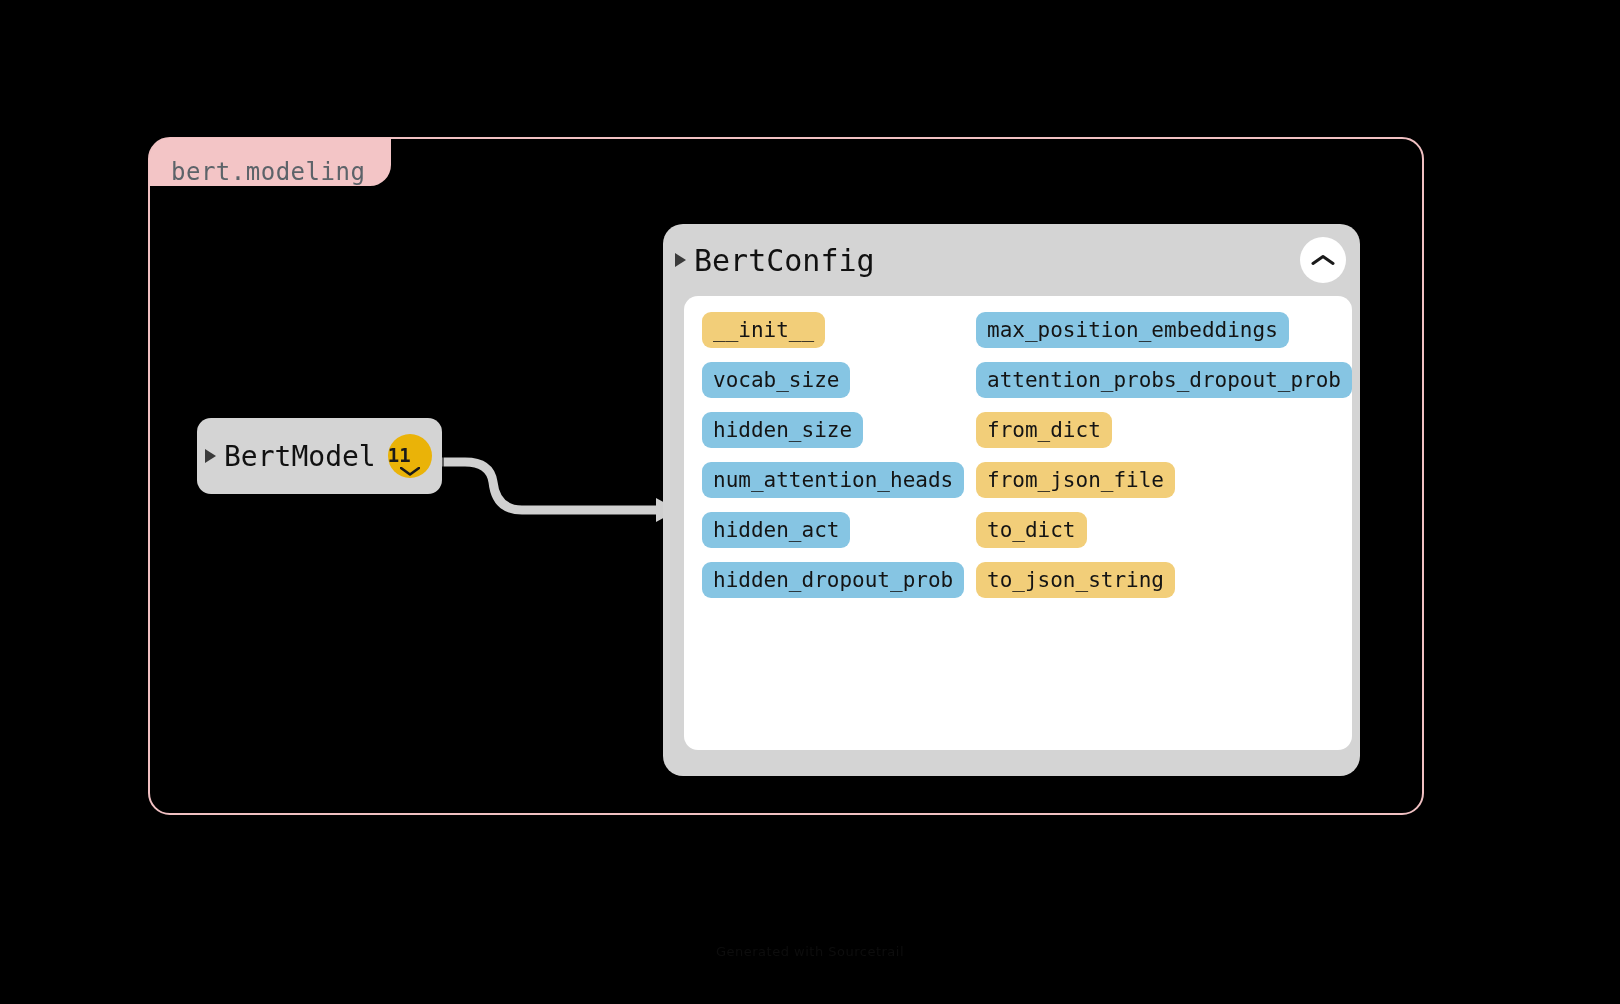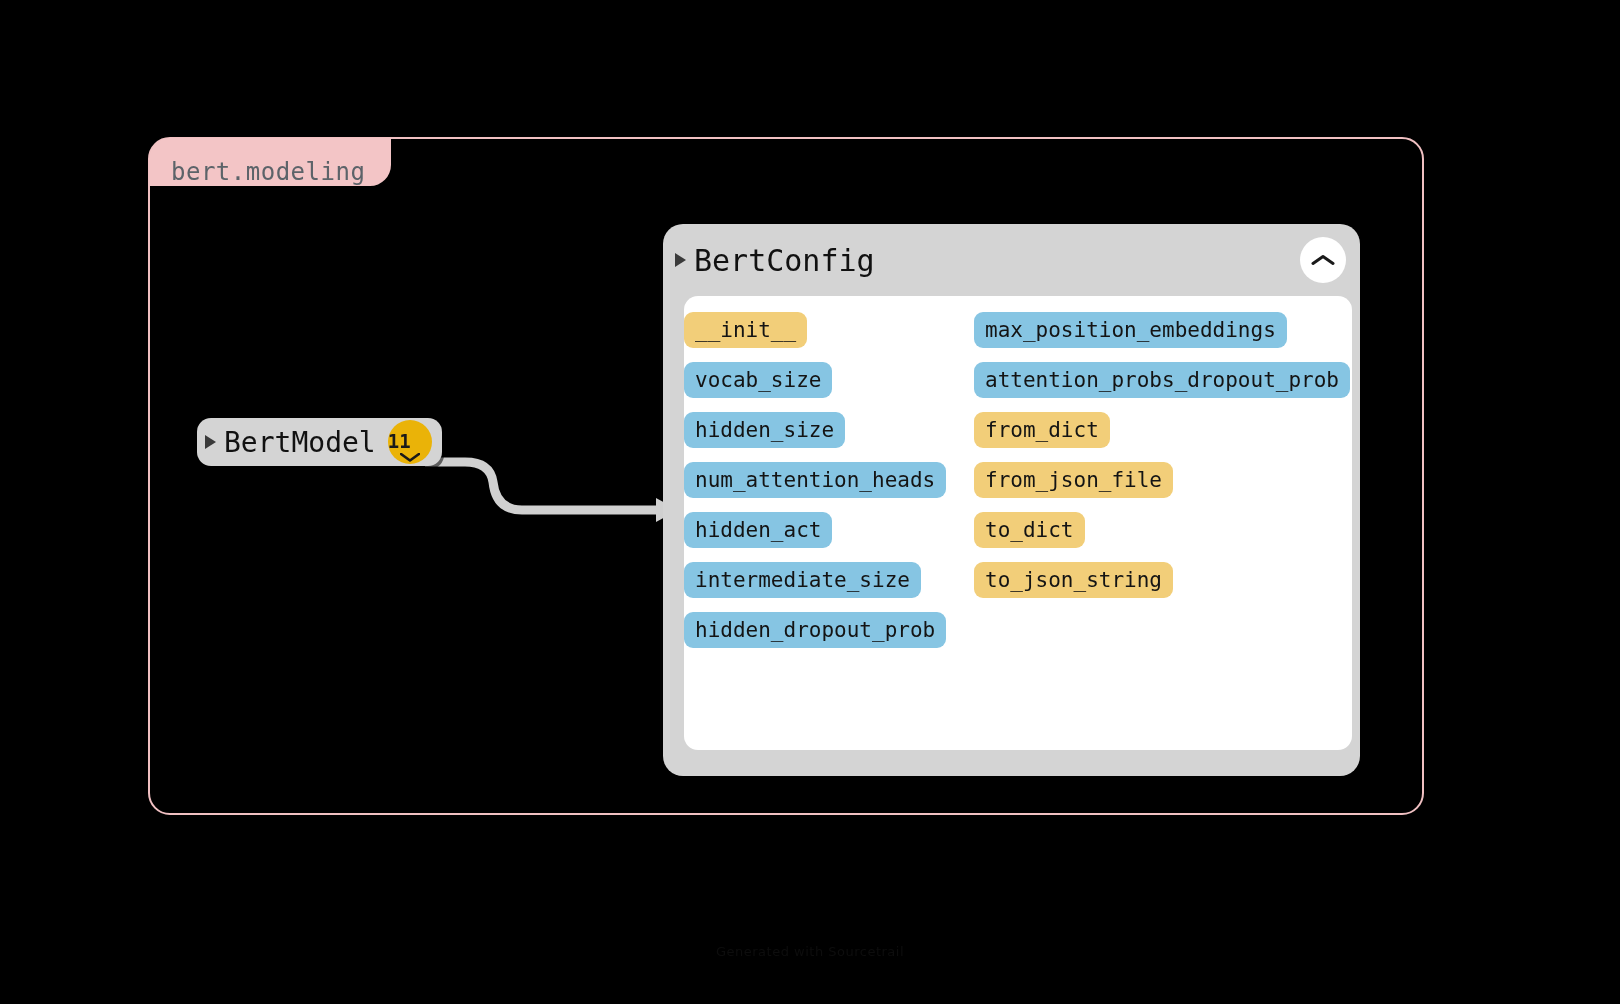--- a/index.html
+++ b/index.html
@@ -46,21 +46,21 @@
     color: #5c6369;
     letter-spacing: 0.5px;
     white-space: nowrap;
   }
 
   
   #bertmodel-node {
     position: absolute;
     left: 197px;
     top: 418px;
-    height: 48px;
+    height: 76px;
     background: #d4d4d4;
     border-radius: 14px;
     display: flex;
     align-items: center;
     padding: 0 10px 0 8px;
     box-shadow: 2px 3px 0 rgba(0,0,0,0.55);
     box-sizing: border-box;
   }
   .node-caret {
     width: 0; height: 0;
@@ -170,21 +170,21 @@
   }
   .member-columns {
     display: flex;
     height: 100%;
   }
   .member-col {
     display: flex;
     flex-direction: column;
     gap: 14px;
   }
-  .member-col.left { width: 290px; }
+  .member-col.left { width: 290px; padding-left: 18px; }
   .member-col.right { flex: 1; padding-left: 0px; }
 
   .pill {
     display: inline-flex;
     align-items: center;
     height: 36px;
     padding: 0 11px;
     border-radius: 9px;
     font-family: "DejaVu Sans Mono", "Liberation Mono", monospace;
     font-size: 21px;
@@ -259,23 +259,20 @@
           <span class="pill attr">
             <span>hidden_size</span>
           </span>
           <span class="pill attr">
             <span>num_attention_heads</span>
           </span>
           <span class="pill attr">
             <span>hidden_act</span>
           </span>
           <span class="pill attr">
-            <span>intermediate_size</span>
-          </span>
-          <span class="pill attr">
             <span>hidden_dropout_prob</span>
           </span>
         </div>
       <div class="member-col right">
           <span class="pill attr">
             <span>max_position_embeddings</span>
           </span>
           <span class="pill attr">
             <span>attention_probs_dropout_prob</span>
           </span>

